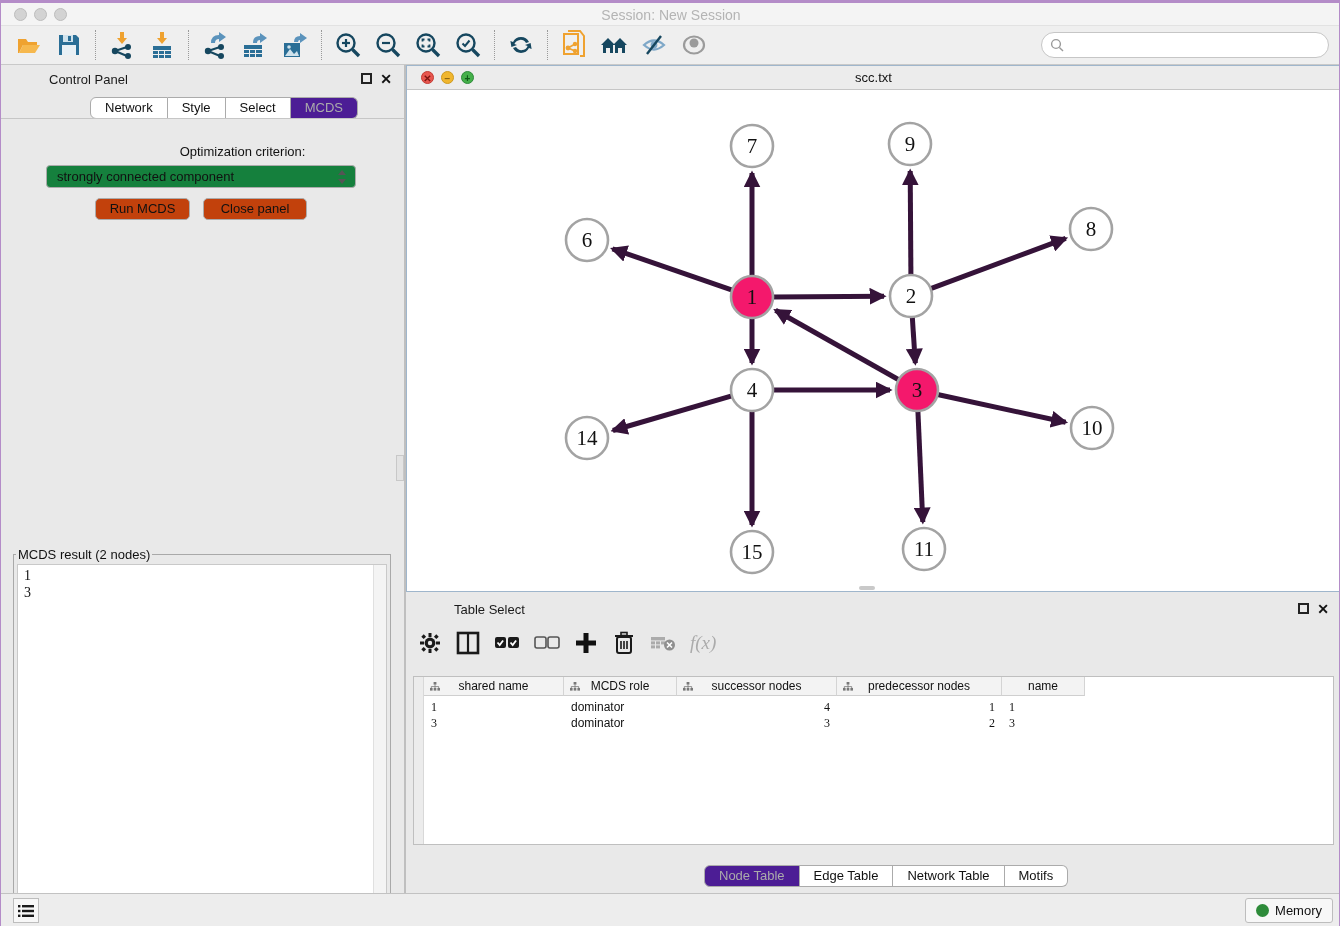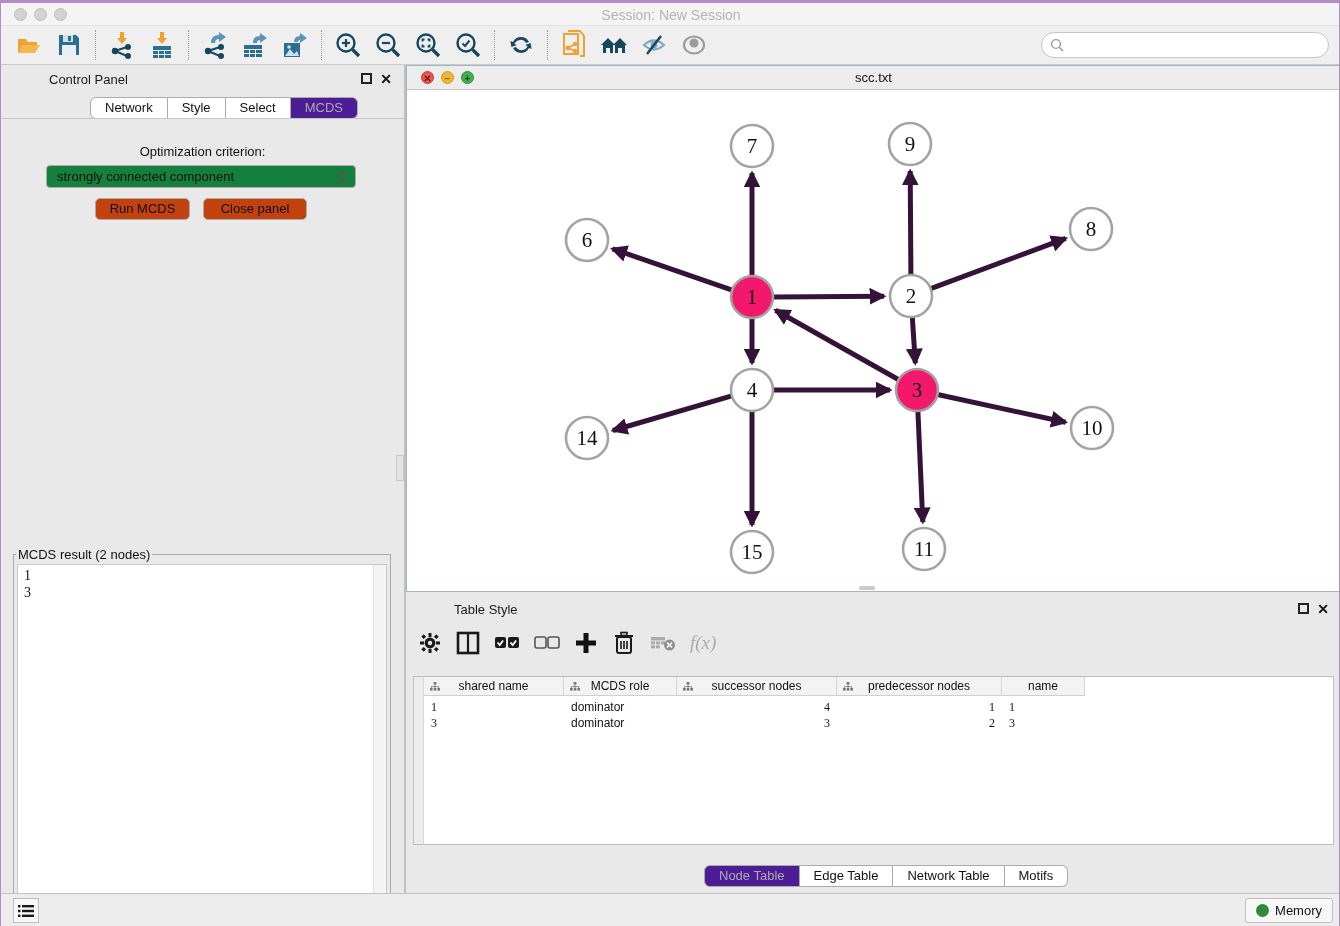--- a/index.html
+++ b/index.html
@@ -37,21 +37,21 @@
   .close-ic { position:absolute; top:6px; font-size:14px; font-weight:bold; color:#111; }
 
   .seg-tabs { position:absolute; display:flex; height:22px;padding-left:12px; }
   .seg-tab { padding:0 14px; font-size:13px; line-height:20px; background:#fff; border:1px solid #ABABAB; border-left:none; color:#111; white-space:nowrap; }
   .seg-tab:first-child { border-left:1px solid #ABABAB; border-radius:6px 0 0 6px; }
   .seg-tab:last-child { border-radius:0 6px 6px 0; }
   .seg-tab.selected { background:#4c1d95; color:#ABABAB; }
 
   .cp-tabs { left:77px; top:32px; }
   .cp-content { position:absolute; left:0; top:53px; width:403px; height:775px; border-top:1px solid #C6C6C6; background:#E9E9E9; }
-  .opt-label { position:absolute; top:25px; width:100%; text-align:center; font-size:13px; color:#111; }
+  .opt-label { position:absolute; top:25px; width:100%; text-align:center; font-size:13px; color:#111;margin-left:40px; }
   .combo { position:absolute; left:45px; top:46px; width:310px; height:23px; background:#15803d; border:1px solid #ABABAB; border-radius:4px; font-size:13px; line-height:21px; padding-left:10px; color:#111; }
   .combo-arrows { position:absolute; right:8px; top:3px; width:10px; height:16px; }
   .combo-arrows::before, .combo-arrows::after { content:""; position:absolute; left:1px; border-left:4px solid transparent; border-right:4px solid transparent; }
   .combo-arrows::before { top:1px; border-bottom:5px solid #555; }
   .combo-arrows::after { bottom:1px; border-top:5px solid #555; }
   .cp-btn { position:absolute; top:79px; height:22px; background:#c2410c; border:1px solid #ABABAB; border-radius:5px; font-size:13px; color:#111; text-align:center; line-height:20px; }
 
   fieldset.result-box { position:absolute; left:12px; top:428px; width:378px; height:378px; border:1px solid #A9A9A9; background:#E9E9E9; }
   fieldset.result-box legend { font-size:13px; color:#111; margin-left:2px; padding:0 2px; }
   .result-area { position:absolute; left:3px; top:2px; width:370px; height:352px; background:#fff; border:1px solid #C9C9C9; font-family:"Liberation Serif", serif; font-size:14px; padding:2px 0 0 6px; line-height:17px; color:#111; }
@@ -371,21 +371,21 @@
             <circle cx="517" cy="459" r="21" fill="#FFFFFF" stroke="#A3A3A3" stroke-width="2.6"></circle>
             <text x="517" y="466" text-anchor="middle" font-family="Liberation Serif, serif" font-size="21" fill="#111111">11</text>
           </g>
         </svg>
       <div class="hscroll-hint"></div>
     </div>
   </div>
 
   <div class="table-panel">
     <div class="panel-header">
-      <span class="panel-title">Table Style</span>
+      <span class="panel-title">Table Select</span>
       <span class="float-ic" style="right:32px"></span>
       <span class="close-ic" style="right:12px">✕</span>
     </div>
 
     <div class="tp-toolbar">
       <div class="tp-ic">
         <svg width="22" height="22" viewBox="0 0 22 22">
             <circle cx="11" cy="11" r="5.4" fill="#1a1a1a"></circle>
             <circle cx="11" cy="11" r="2.2" fill="#E9E9E9"></circle>
             <g fill="#1a1a1a">

